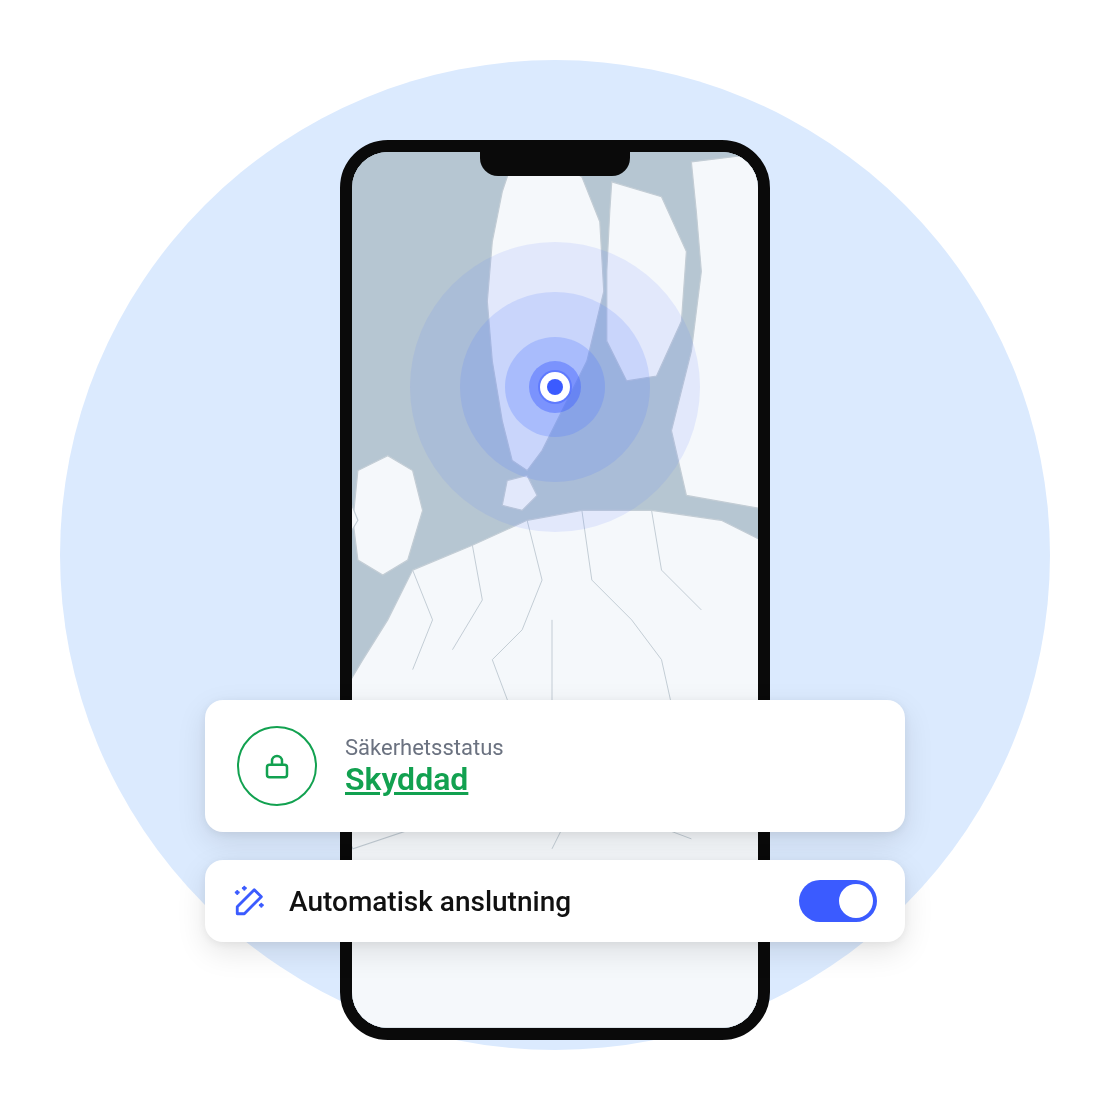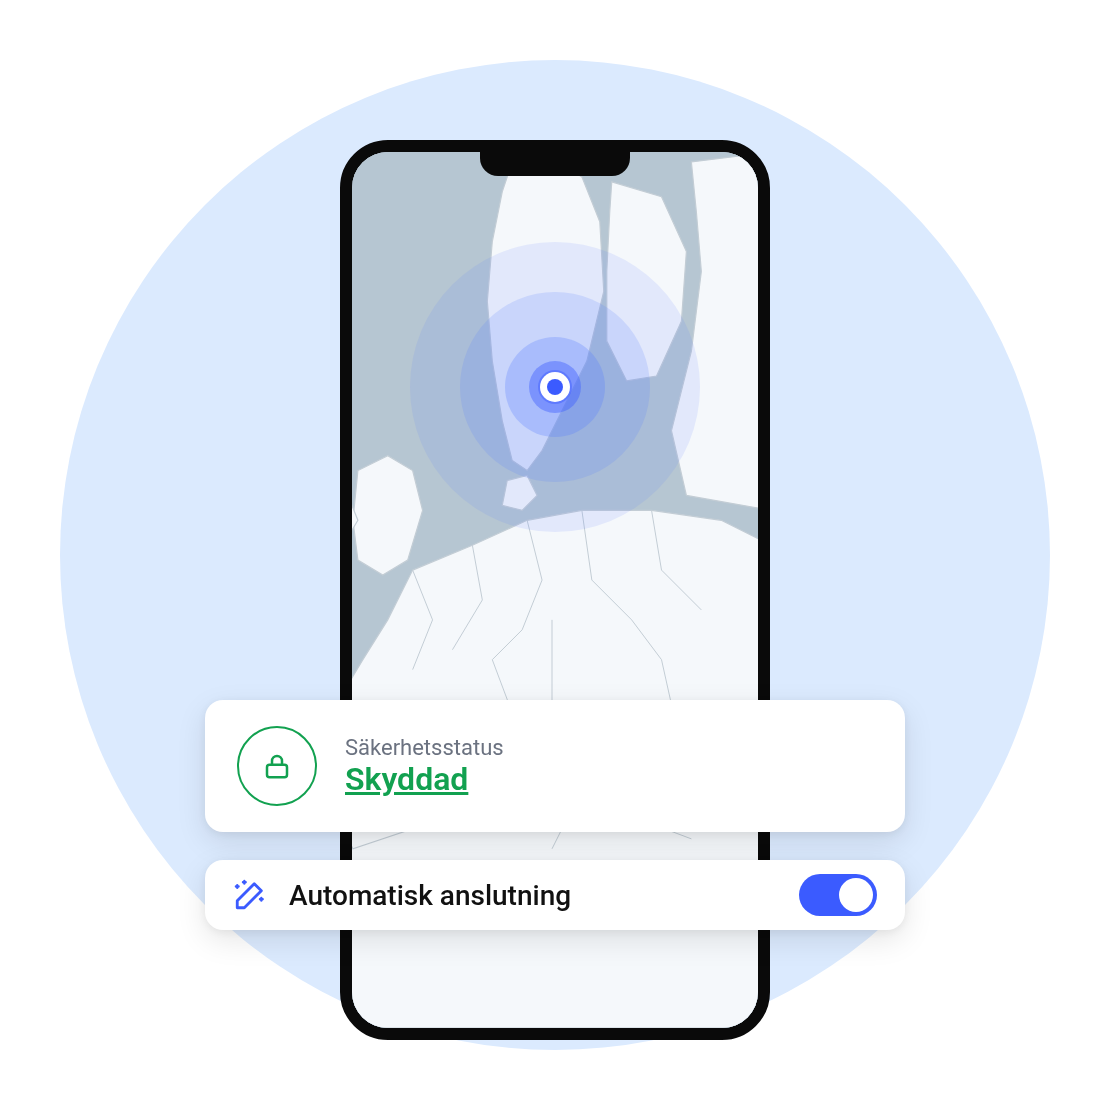--- a/index.html
+++ b/index.html
@@ -93,21 +93,21 @@
       font-size: 22px;
       color: #6b7280;
       font-weight: 400;
     }
     .status-value {
       font-size: 32px;
       color: #12a150;
       font-weight: 600;
       text-decoration: underline;
     }
-    .card-auto { padding: 14px 28px; justify-content: flex-end; }
+    .card-auto { padding: 20px 28px; justify-content: flex-end; }
     .wand-icon { width: 34px; height: 34px; flex-shrink:0; margin-right: 22px; }
     .auto-label {
       font-size: 28px;
       color: #111;
       font-weight: 500;
       flex: 1;
     }
     .toggle {
       width: 78px; height: 42px;
       background: #3b5bff;

